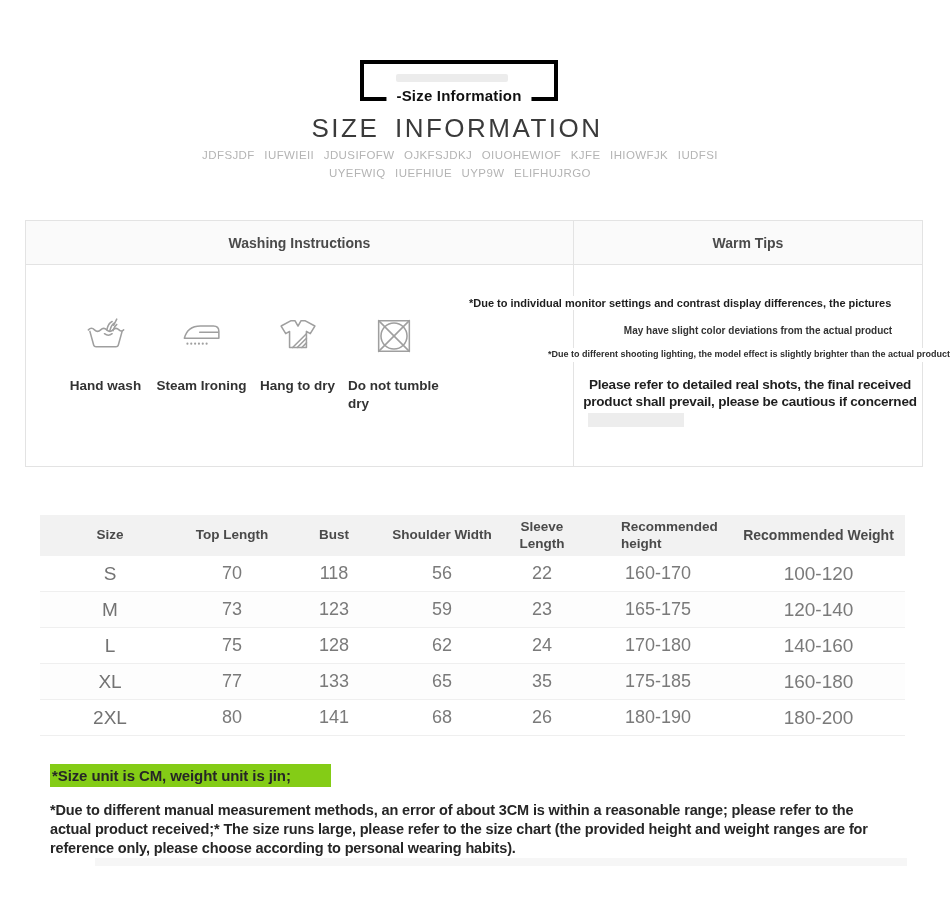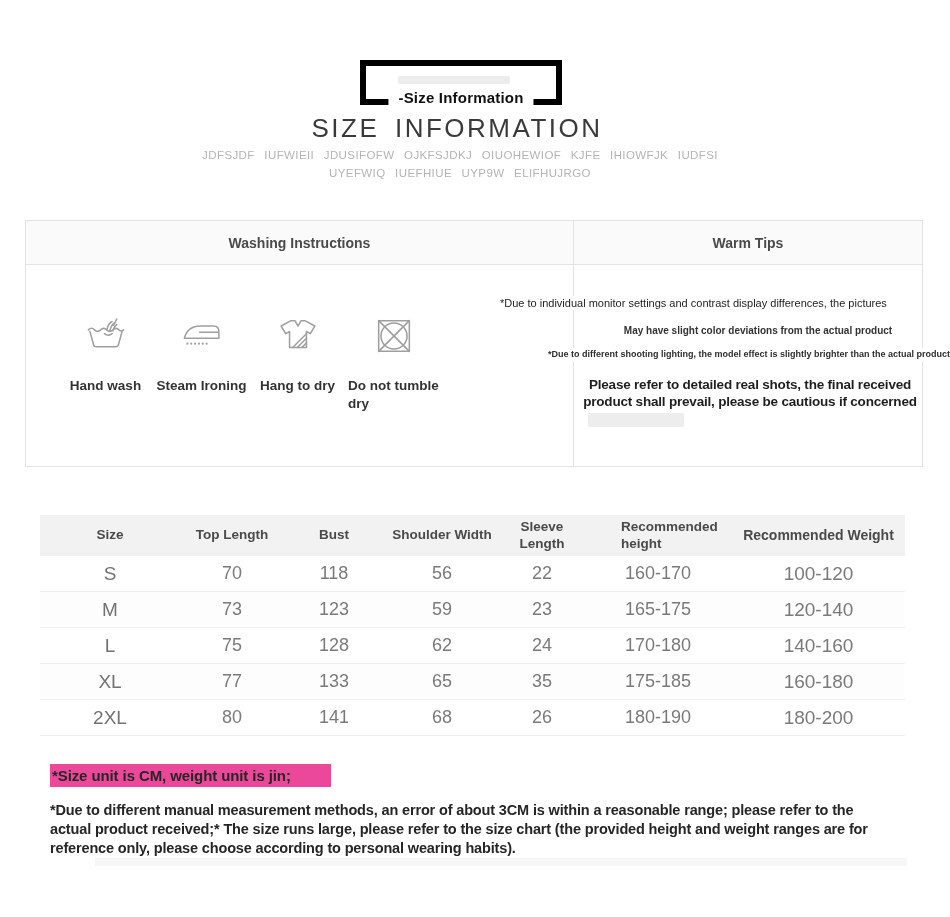--- a/index.html
+++ b/index.html
@@ -4,21 +4,21 @@
 <style>
   html,body { margin:0; padding:0; background:#fff; }
   body {
     width:950px; height:917px; position:relative; overflow:hidden;
     font-family:"Liberation Sans", sans-serif; color:#2a2a2a;
   }
 
   
   .tag-box {
     position:absolute; left:360px; top:60px; width:190px; height:33px;
-    border:6px solid #000000;
+    border:4px solid #000000;
   }
   .tag-smudge {
     position:absolute; left:32px; top:10px; width:112px; height:8px;
     background:#ececec; border-radius:2px;
   }
   .tag-label {
     position:absolute; left:50%; top:100%; transform:translate(-50%,-58%);
     background:#fff; padding:0 10px; white-space:nowrap;
     font-size:15px; font-weight:bold; color:#111; letter-spacing:.2px;
   }
@@ -55,21 +55,21 @@
   .wash-label {
     margin-top:14px; font-weight:bold; font-size:13.5px; color:#333;
     line-height:1.3;
   }
   .wash-item.align-left .wash-label { text-align:left; padding-left:2px; }
 
   .care-body.right { position:relative; }
   .wt1 {
     position:absolute; top:31px; left:-108px; z-index:2;
     white-space:nowrap; background:#fff; padding:1px 3px;
-    font-weight:normal; font-size:11px; color:#1e1e1e;margin-left:31px;
+    font-weight:bold; font-size:11px; color:#1e1e1e;
   }
   .wt2 {
     position:absolute; top:60px; left:10px; width:100%;
     text-align:center; font-weight:700; font-size:10px; color:#333;
   }
   .wt3 {
     position:absolute; top:83px; left:-26px; width:402px; z-index:2;
     text-align:center; font-weight:bold; font-size:9px; color:#2e2e2e;
     line-height:1.55; background:#fff;
   }
@@ -105,21 +105,21 @@
     padding:0;
   }
   .size-table td.size-cell { font-size:19px; color:#737373; }
   .size-table td.weight-cell { font-size:19px; }
   .size-table tbody tr:nth-child(even) td { background:#fdfdfd; }
 
   
   .note1 {
     position:absolute; left:50px; top:764px;
     font-size:15px; font-weight:bold; color:#262626; letter-spacing:-.1px;
-    background:#ec4899; padding:3px 40px 3px 2px;
+    background:#84cc16; padding:3px 40px 3px 2px;
   }
   .note2 {
     position:absolute; left:50px; top:801px; width:848px;
     font-size:14.5px; font-weight:bold; color:#262626;
     line-height:19px; letter-spacing:-.15px;
   }
   .artifact-strip {
     position:absolute; left:95px; top:858px; width:812px; height:8px;
     background:#f6f6f6;
   }

